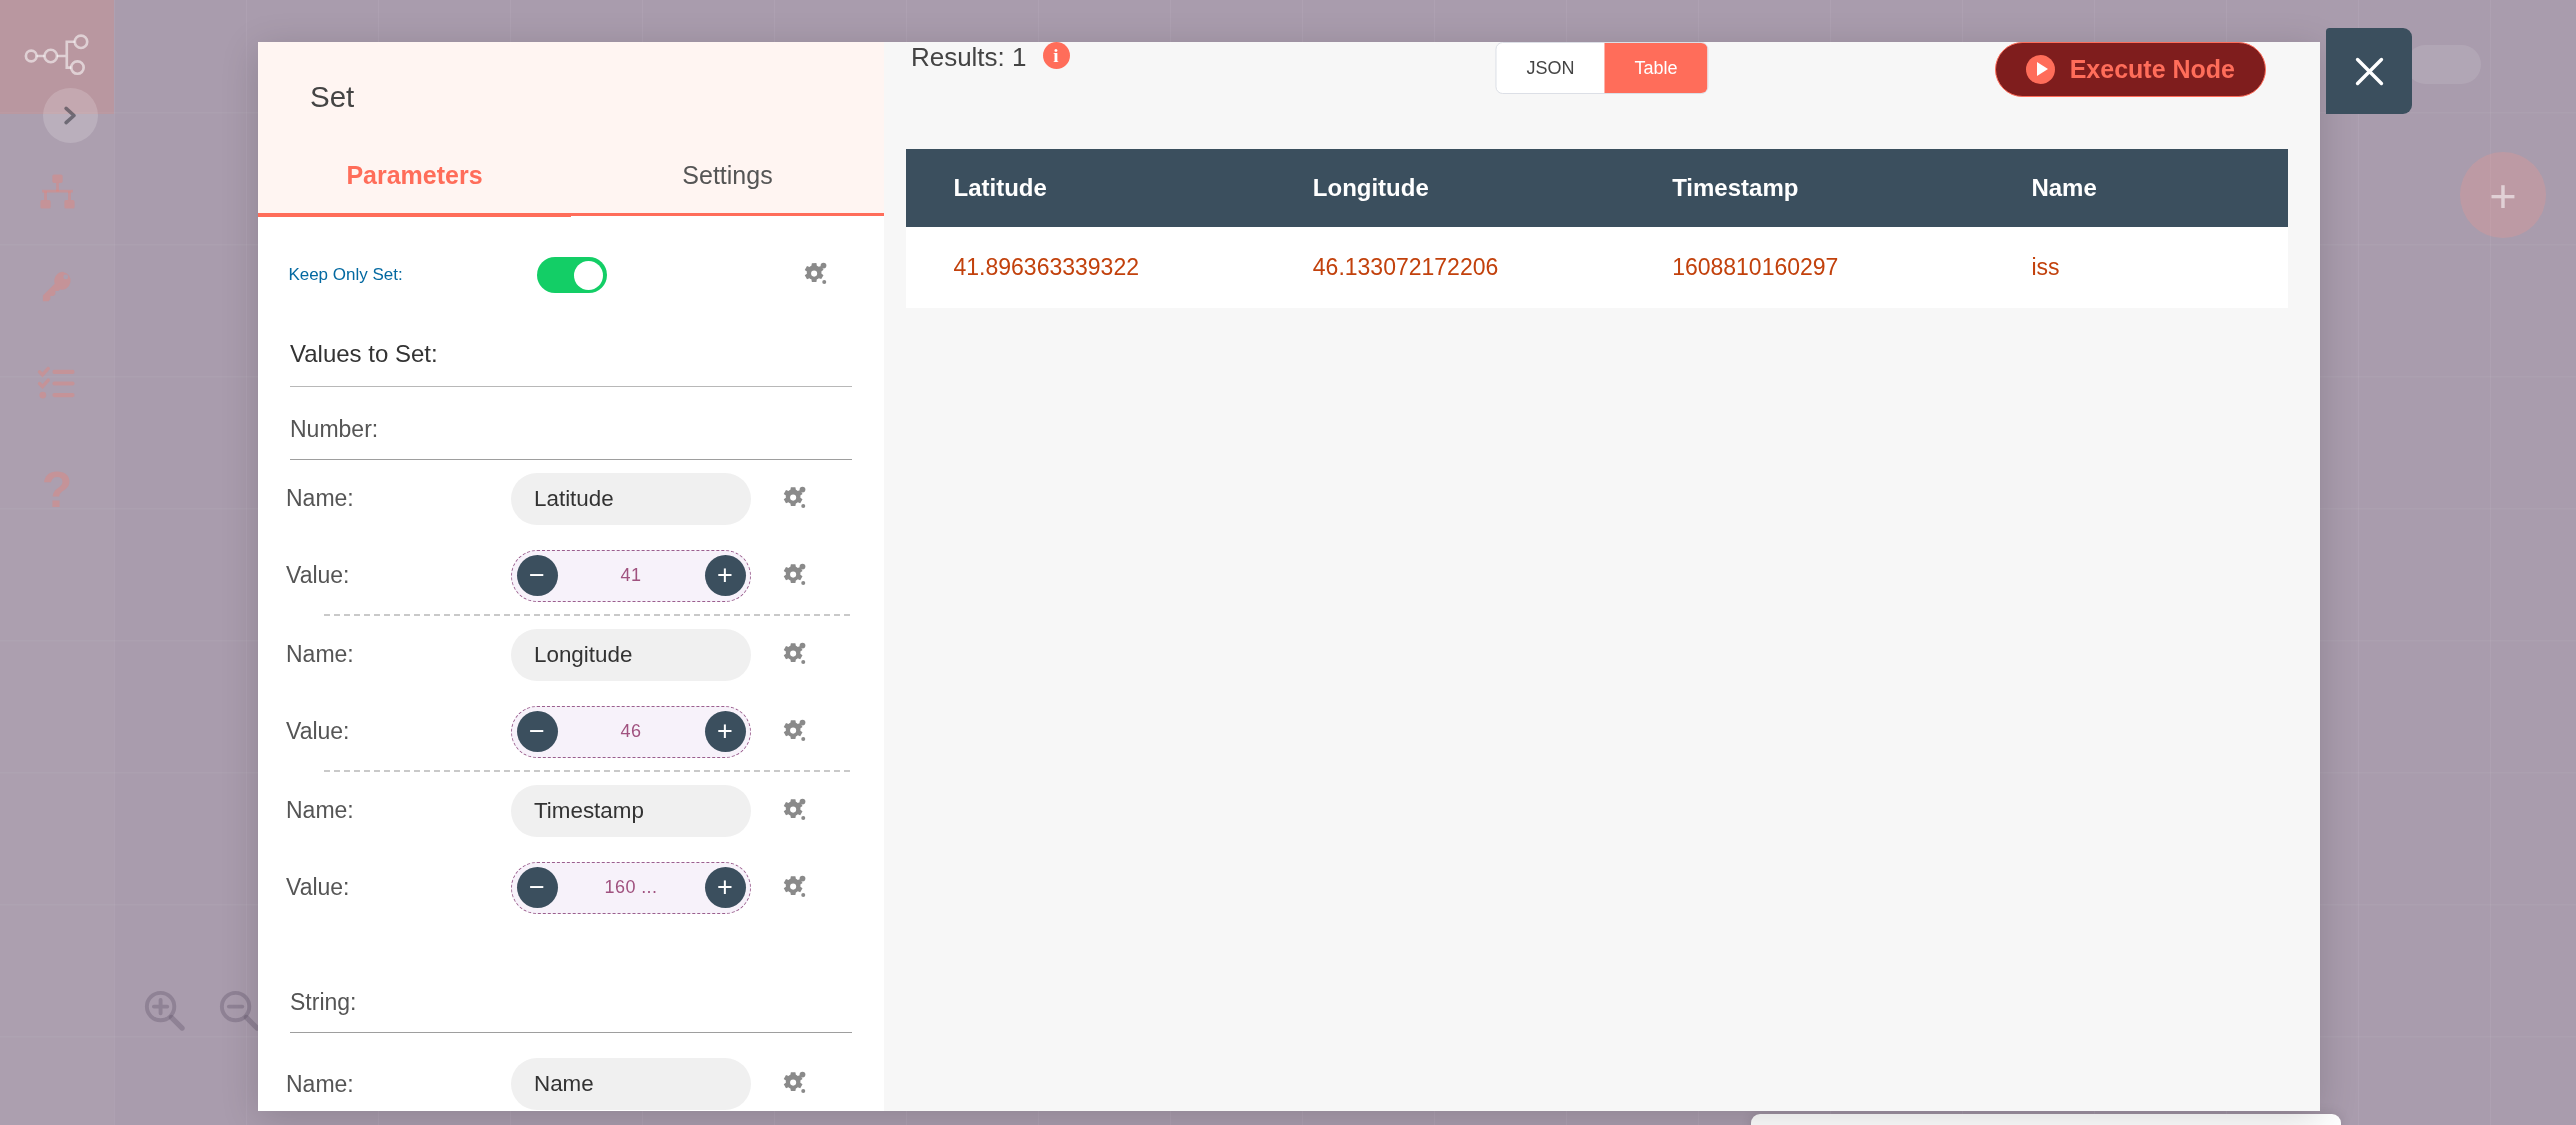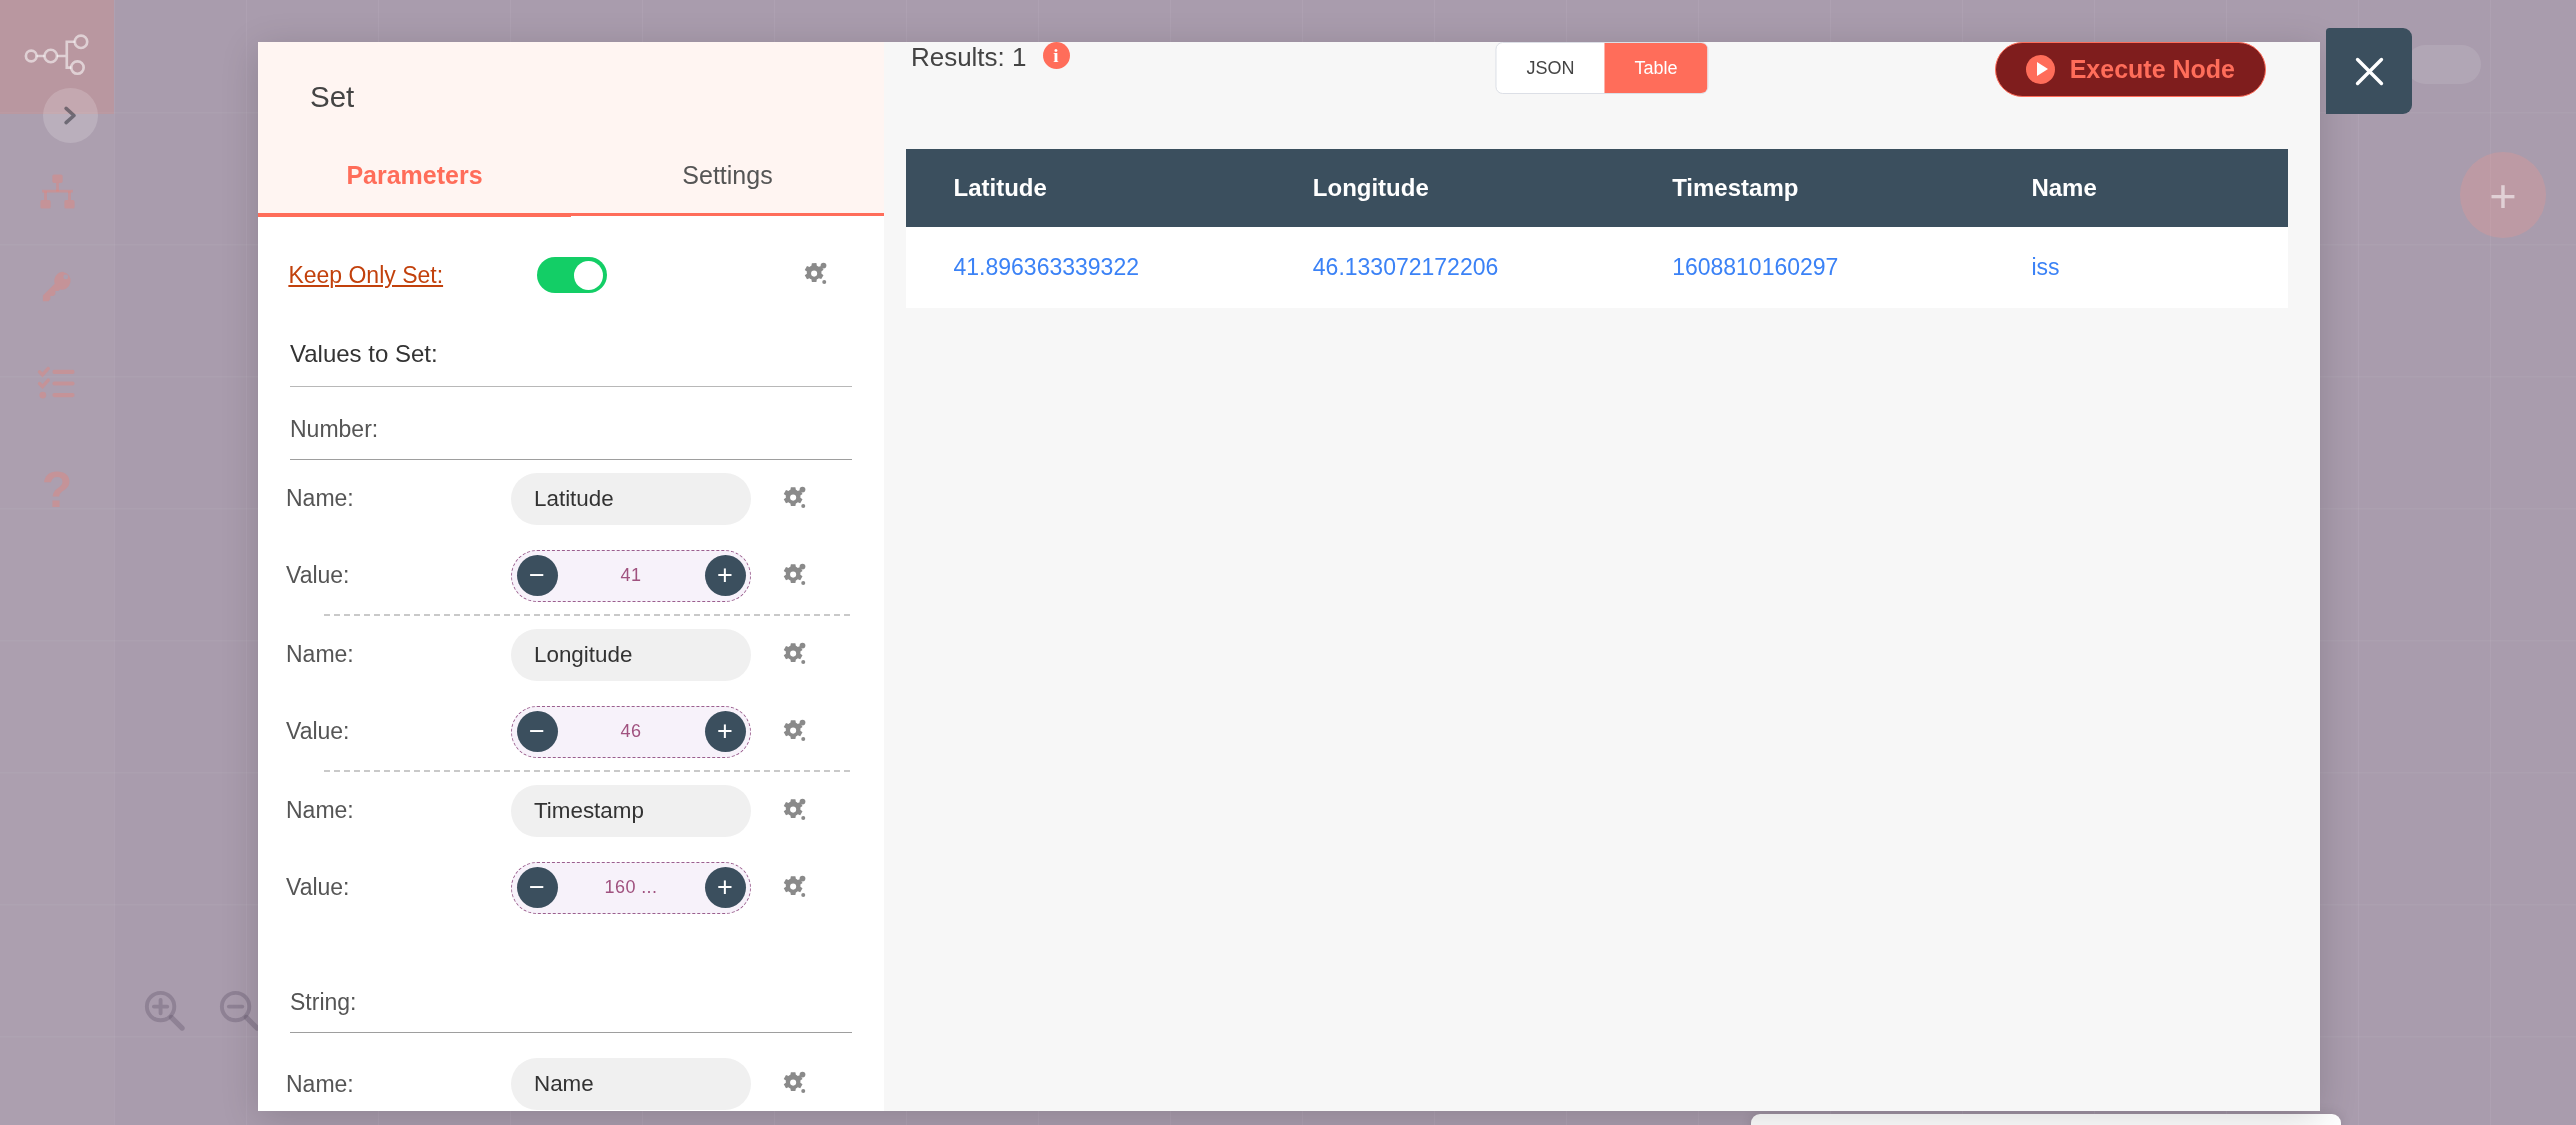--- a/index.html
+++ b/index.html
@@ -126,21 +126,21 @@
   .row {
     display: flex; align-items: center;
   }
 
   #keep-only-row {
     padding: 32px 0 0 0;
     margin-left: 19.7px;
     height: 86px;
   }
   .field-label {
-    font-size: 23px; color: #c2410c; text-decoration: underline;
+    font-size: 17px; color: #0369a1;
   }
   #keep-only-label { width: 259px; padding-left: 10.7px; }
 
   .toggle {
     width: 70px; height: 36px; border-radius: 18px;
     background: #13ce66; position: relative; cursor: pointer;
     flex: 0 0 auto;
   }
   .toggle .knob {
     position: absolute; top: 3.6px; right: 3.6px;
@@ -271,21 +271,21 @@
     border-collapse: collapse;
     background: #fff;
   }
   #results-table thead tr { background: #3b4f5e; }
   #results-table th {
     text-align: left;
     color: #fff; font-size: 24px; font-weight: bold;
     padding: 25px 0 25px 48px;
   }
   #results-table td {
-    font-size: 23px; color: #3b82f6;
+    font-size: 23px; color: #c2410c;
     padding: 27px 0 27px 48px;
     background: #fff;
   }
   .col-lat  { width: 26%; }
   .col-lon  { width: 26%; }
   .col-ts   { width: 26%; }
   .col-name { width: 22%; }
 
   
   #close-btn {

